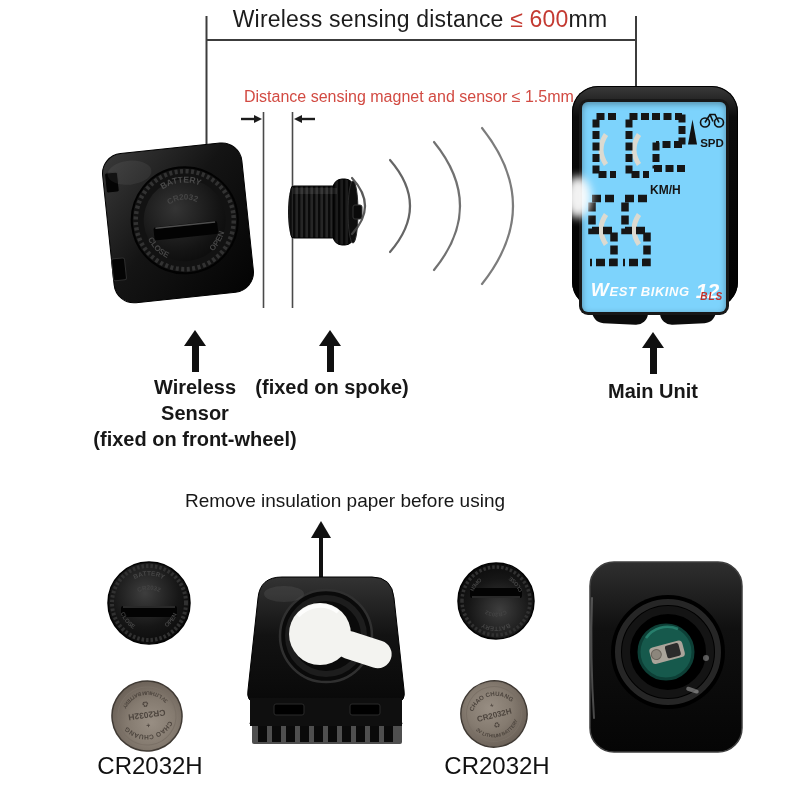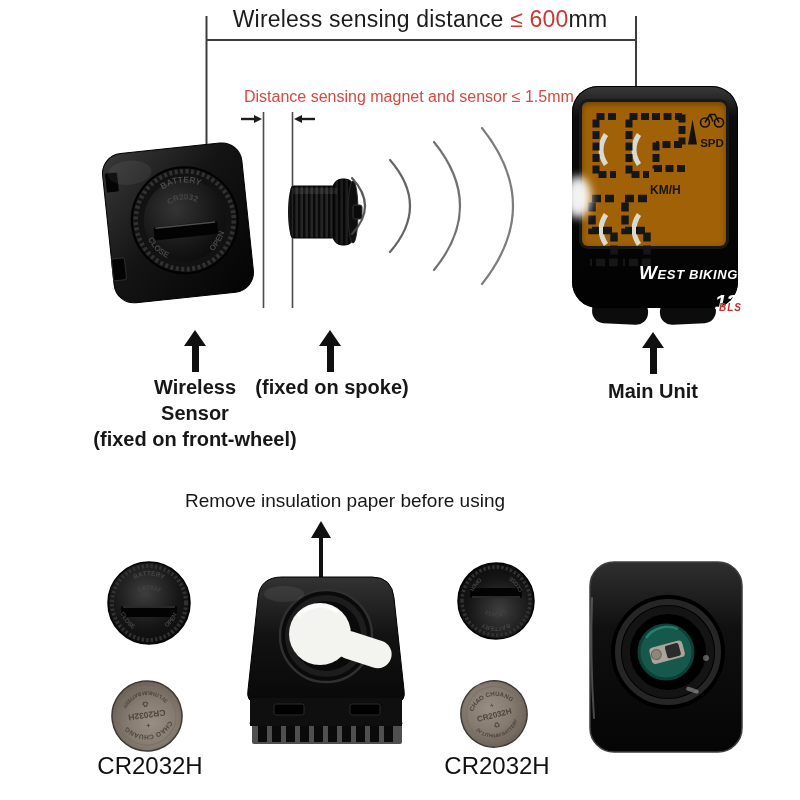--- a/index.html
+++ b/index.html
@@ -21,26 +21,26 @@
   .uparrow.thin .stem{width:4px;height:56px;}
   
   .unit{left:572px;top:86px;width:166px;height:238px;}
   .unit .body{position:absolute;left:0;top:0;width:166px;height:222px;border-radius:26px;
               background:linear-gradient(#3a3a3a,#0c0c0c 14%,#020202 92%);
               box-shadow:inset 0 0 0 1px #000;}
   .unit .btn{position:absolute;top:216px;width:56px;height:20px;background:#0c0c0c;
              border-top:2px solid #3a3a3a;border-radius:8px 8px 12px 12px;}
   .unit .btn.l{left:20px;transform:rotate(3deg);}
   .unit .btn.r{left:88px;transform:rotate(-3deg);}
-  .unit .lcd{position:absolute;left:10px;top:16px;width:144px;height:144px;background:#a16207;
+  .unit .lcd{position:absolute;left:10px;top:16px;width:144px;height:210px;background:#7dd3fc;
              border-radius:6px;box-shadow:0 0 0 3px #181818, inset 0 2px 6px rgba(0,0,0,.35);}
   .unit .glare{position:absolute;left:-7px;top:90px;width:26px;height:42px;background:#fff;
                border-radius:50%;filter:blur(4px);opacity:.95;}
   .unit .brandbar{position:absolute;left:0;top:188px;width:166px;height:28px;display:flex;
-                  justify-content:center;align-items:flex-end;gap:6px;flex-direction:column;}
+                  justify-content:center;align-items:flex-end;gap:6px;}
   .brand-name{display:inline-block;color:#fdfdfd;font-style:italic;font-weight:bold;
               font-size:13px;letter-spacing:.6px;line-height:20px;}
   .brand-name::first-letter{font-size:19px;}
   .brand-model{position:relative;color:#fdfdfd;font-style:italic;font-weight:bold;
                font-size:21px;line-height:22px;}
   .brand-suffix{position:absolute;right:-4px;bottom:-6px;font-size:10px;font-style:italic;
                 font-weight:bold;color:#c2302a;letter-spacing:1px;}
   
   .inst{left:145px;top:490px;width:400px;text-align:center;font-size:19px;color:#171717;}
   .cr-label{top:752px;width:160px;text-align:center;font-size:24px;color:#111;}

